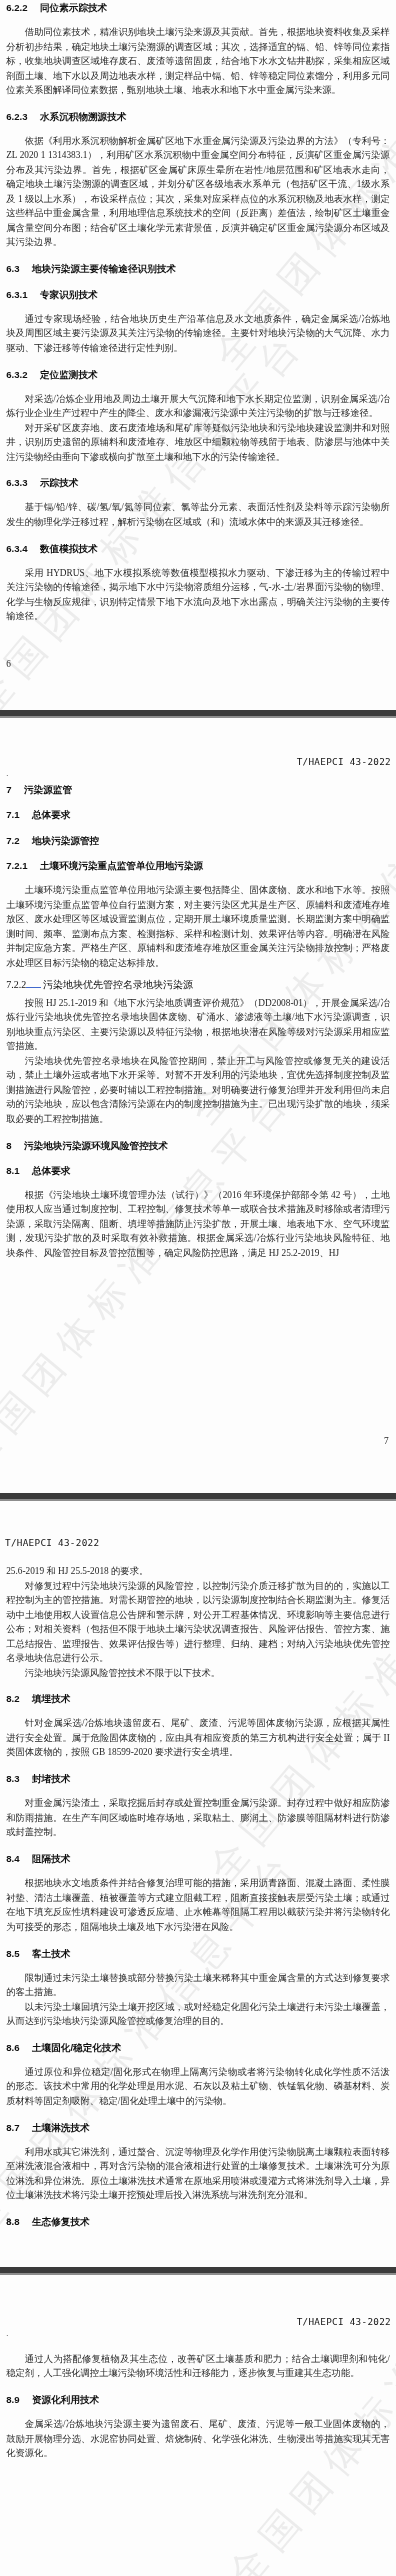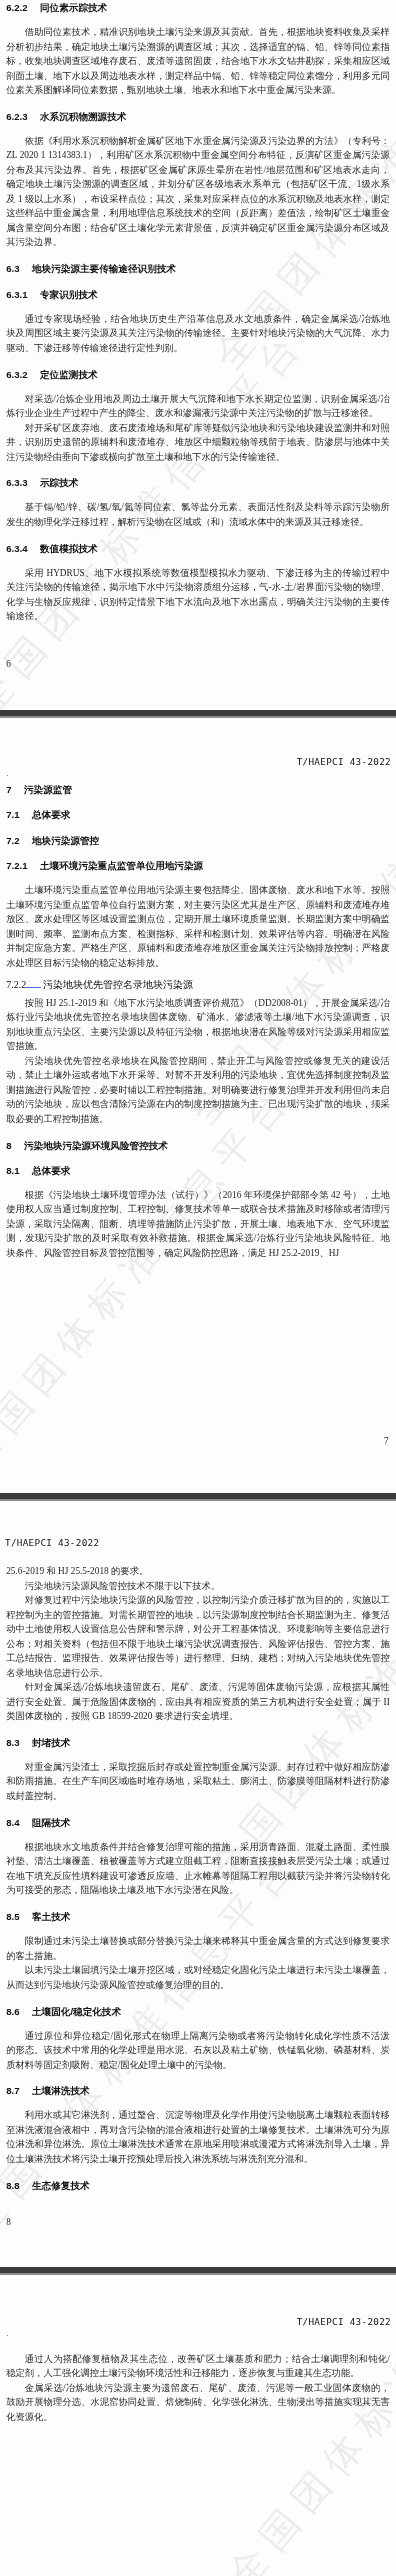--- a/index.html
+++ b/index.html
@@ -122,22 +122,23 @@
 
   <section class="page page-3">
     <div class="wm" style="left:198px;top:359px;">全国团体标准信息平台</div>
     <div class="wm" style="left:-43px;top:712px;">全国团体标准信息平台</div>
     <div class="page-content">
       <div class="page-header hdr-left">
         <span>T/HAEPCI 43-2022</span>
       </div>
       <div class="page-blocks">
           <p class="body-para no-indent">25.6-2019 和 HJ 25.5-2018 的要求。</p>
+          <p class="body-para">对修复过程中污染地块污染源的风险管控，以控制污染介质迁移扩散为目的的，实施以工程控制为主的管控措施。对需长期管控的地块，以污染源制度控制结合长期监测为主。修复活动中土地使用权人设置信息公告牌和警示牌，对公开工程基体情况、环境影响等主要信息进行公布；对相关资料（包括但不限于地块土壤污染状况调查报告、风险评估报告、管控方案、施工总结报告、监理报告、效果评估报告等）进行整理、归纳、建档；对纳入污染地块优先管控名录地块信息进行公示。</p>
           <p class="body-para">污染地块污染源风险管控技术不限于以下技术。</p>
-          <p class="body-para">对修复过程中污染地块污染源的风险管控，以控制污染介质迁移扩散为目的的，实施以工程控制为主的管控措施。对需长期管控的地块，以污染源制度控制结合长期监测为主。修复活动中土地使用权人设置信息公告牌和警示牌，对公开工程基体情况、环境影响等主要信息进行公布；对相关资料（包括但不限于地块土壤污染状况调查报告、风险评估报告、管控方案、施工总结报告、监理报告、效果评估报告等）进行整理、归纳、建档；对纳入污染地块优先管控名录地块信息进行公示。</p>
+          <div class="sec"><span class="sec-num">8.2</span><span class="sec-title">填埋技术</span></div>
           <p class="body-para">针对金属采选/冶炼地块遗留废石、尾矿、废渣、污泥等固体废物污染源，应根据其属性进行安全处置。属于危险固体废物的，应由具有相应资质的第三方机构进行安全处置；属于 II 类固体废物的，按照 GB 18599-2020 要求进行安全填埋。</p>
           <div class="sec"><span class="sec-num">8.3</span><span class="sec-title">封堵技术</span></div>
           <p class="body-para">对重金属污染渣土，采取挖掘后封存或处置控制重金属污染源。封存过程中做好相应防渗和防雨措施。在生产车间区域临时堆存场地，采取粘土、膨润土、防渗膜等阻隔材料进行防渗或封盖控制。</p>
           <div class="sec"><span class="sec-num">8.4</span><span class="sec-title">阻隔技术</span></div>
           <p class="body-para">根据地块水文地质条件并结合修复治理可能的措施，采用沥青路面、混凝土路面、柔性膜衬垫、清洁土壤覆盖、植被覆盖等方式建立阻截工程，阻断直接接触表层受污染土壤；或通过在地下填充反应性填料建设可渗透反应墙、止水帷幕等阻隔工程用以截获污染并将污染物转化为可接受的形态，阻隔地块土壤及地下水污染潜在风险。</p>
           <div class="sec"><span class="sec-num">8.5</span><span class="sec-title">客土技术</span></div>
           <p class="body-para">限制通过未污染土壤替换或部分替换污染土壤来稀释其中重金属含量的方式达到修复要求的客土措施。</p>
           <p class="body-para">以未污染土壤回填污染土壤开挖区域，或对经稳定化固化污染土壤进行未污染土壤覆盖，从而达到污染地块污染源风险管控或修复治理的目的。</p>
           <div class="sec"><span class="sec-num">8.6</span><span class="sec-title">土壤固化/稳定化技术</span></div>
           <p class="body-para">通过原位和异位稳定/固化形式在物理上隔离污染物或者将污染物转化成化学性质不活泼的形态。该技术中常用的化学处理是用水泥、石灰以及粘土矿物、铁锰氧化物、磷基材料、炭质材料等固定剂吸附、稳定/固化处理土壤中的污染物。</p>
@@ -153,19 +154,20 @@
 
   <section class="page page-4">
     <div class="wm" style="left:217px;top:291px;">全国团体标准信息平台</div>
     <div class="page-content">
       <div class="page-header hdr-right">
         <span>T/HAEPCI 43-2022</span>
       </div>
       <div class="header-dot">.</div>
       <div class="page-blocks">
           <p class="body-para">通过人为搭配修复植物及其生态位，改善矿区土壤基质和肥力；结合土壤调理剂和钝化/稳定剂，人工强化调控土壤污染物环境活性和迁移能力，逐步恢复与重建其生态功能。</p>
+          <div class="sec"><span class="sec-num">8.9</span><span class="sec-title">资源化利用技术</span></div>
           <p class="body-para">金属采选/冶炼地块污染源主要为遗留废石、尾矿、废渣、污泥等一般工业固体废物的，鼓励开展物理分选、水泥窑协同处置、焙烧制砖、化学强化淋洗、生物浸出等措施实现其无害化资源化。</p>
         </div>
     </div>
   </section>
 
 </div>
 
 
 </body></html>

